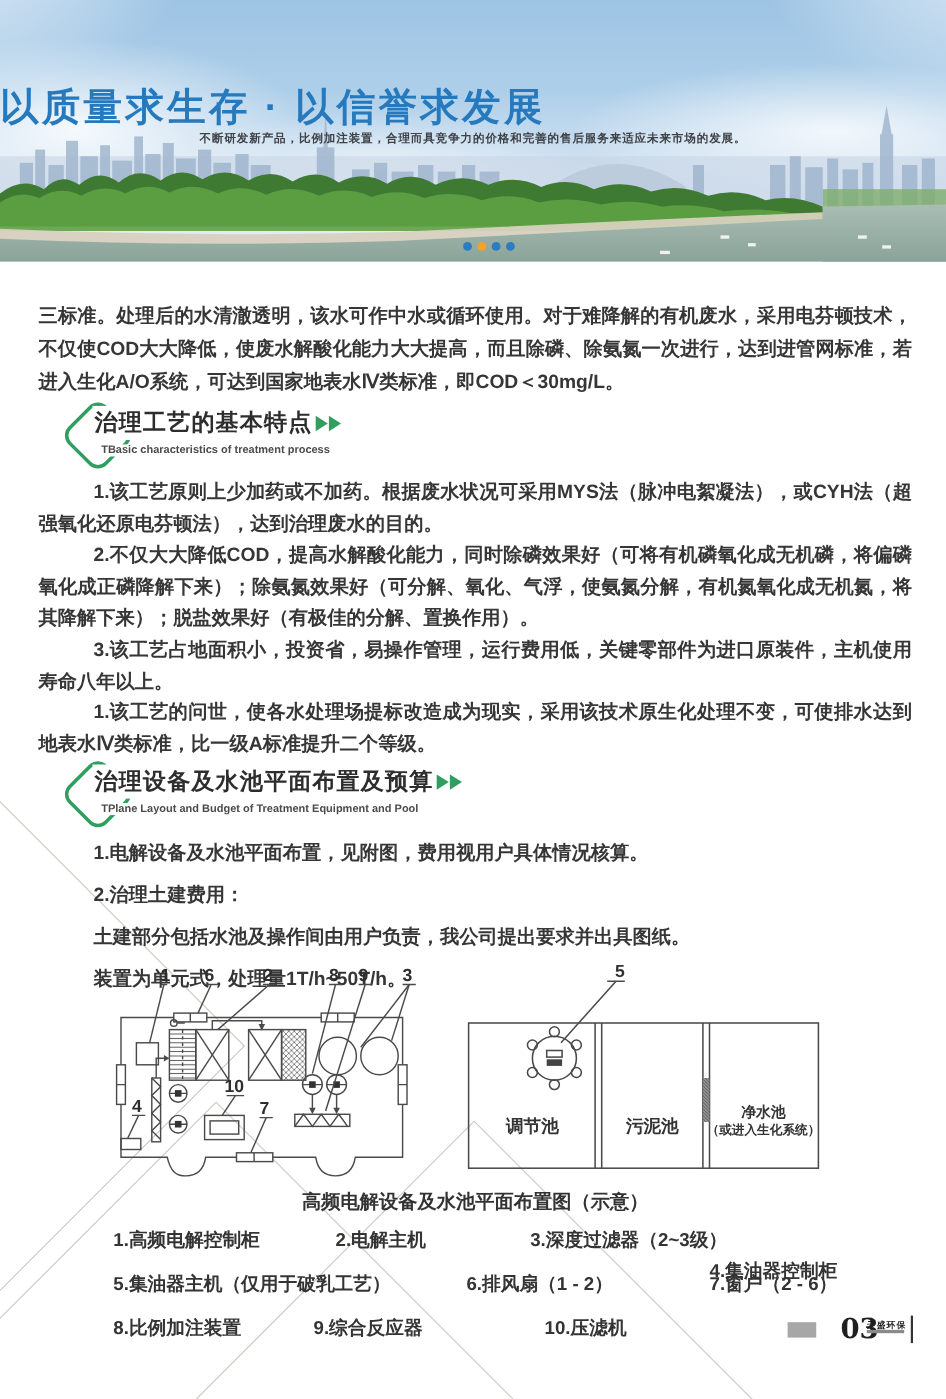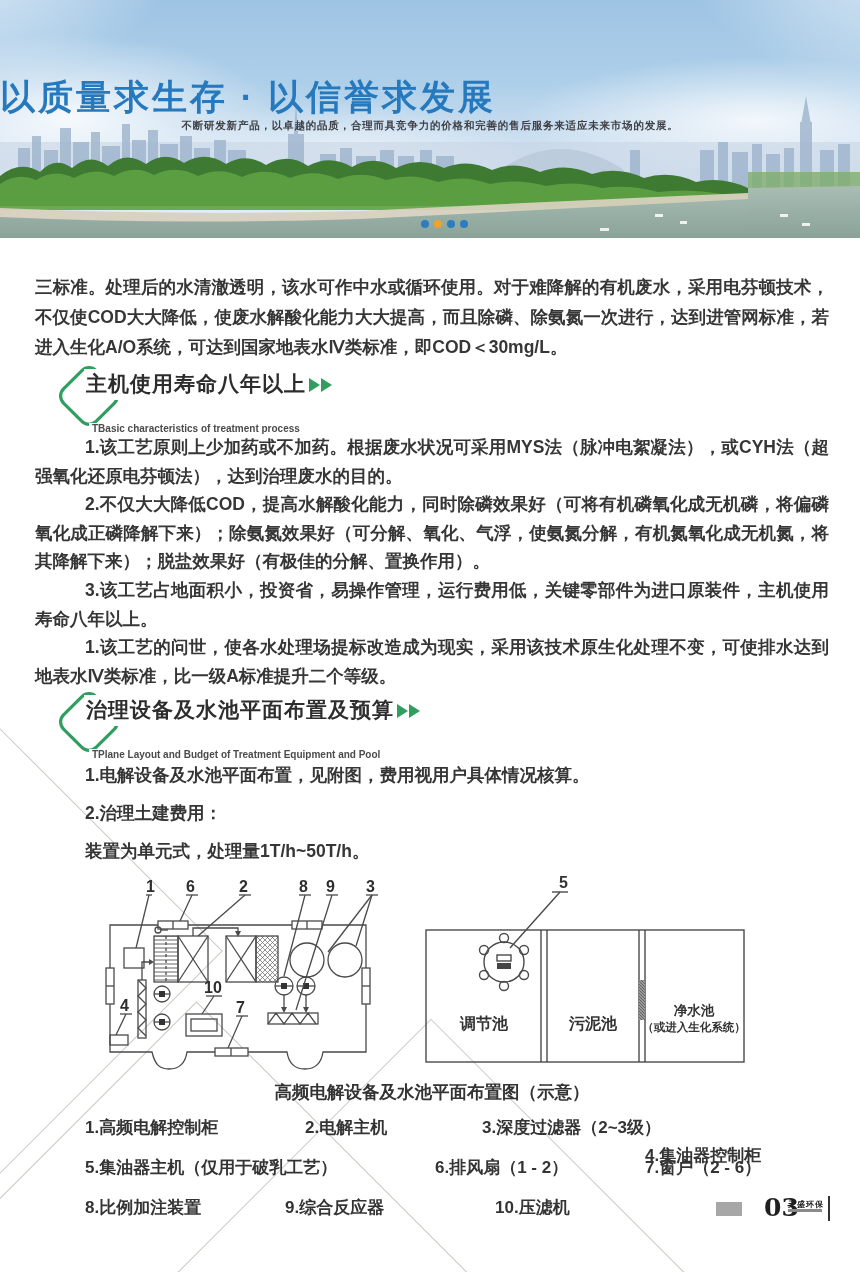--- a/index.html
+++ b/index.html
@@ -33,30 +33,30 @@
   .block2 p{margin:0;text-indent:50px;text-align:left;}
   
   .sec-head{position:absolute;left:55px;height:70px;}
   .sec-head svg.diamond{position:absolute;left:0;top:0;}
   .sec-title{position:absolute;left:29px;top:7px;background:#fff;padding:1px 4px 2px 2px;
     font-size:21px;font-weight:bold;color:#2d2d2d;letter-spacing:1px;white-space:nowrap;}
   .chev{display:inline-block;width:0;height:0;border-top:7px solid transparent;
     border-bottom:7px solid transparent;border-left:11px solid #2f9e5f;margin-left:3px;
     vertical-align:-1px;}
   .sec-sub{position:absolute;left:34px;top:42px;background:#fff;padding:0 3px;
-    font-size:10px;font-weight:bold;color:#4b4b4b;white-space:nowrap;margin-top:19px;}
+    font-size:10px;font-weight:bold;color:#4b4b4b;white-space:nowrap;}
   
   .diag{position:absolute;}
   .diag text{font-family:"Liberation Sans",sans-serif;}
   .caption{position:absolute;left:35px;top:1080px;width:794px;text-align:center;
     font-size:17.5px;font-weight:bold;color:#333;}
   .legend span{position:absolute;font-size:17px;font-weight:600;color:#343434;white-space:nowrap;}
   .lg-r1{top:1116px;} .lg-r2{top:1156px;} .lg-r3{top:1196px;}
-  .c1{left:85px;text-align:center;} .r1c2{left:305px;} .r1c3{left:435px;margin-left:47px;} .r1c4{left:645px;margin-top:28px;}
-  .r2c2{left:435px;} .r2c3{left:645px;}
+  .c1{left:103px;text-align:center;} .r1c2{left:305px;} .r1c3{left:435px;margin-left:47px;} .r1c4{left:645px;margin-top:28px;}
+  .r2c2{left:424px;} .r2c3{left:645px;}
   .r3c2{left:285px;} .r3c3{left:495px;}
   
   .deco{position:absolute;border:1px solid #ccc7c1;transform:rotate(45deg);z-index:0;}
   .deco1{left:-190px;top:780px;width:340px;height:340px;}
   .deco2{left:-66px;top:1110px;width:523px;height:523px;}
   .deco3{left:167px;top:1128px;width:526px;height:526px;}
   .content{position:relative;z-index:1;}
   
   .footer{position:absolute;left:710px;top:1196px;width:130px;height:30px;}
   .f-square{position:absolute;left:6px;top:6px;width:26px;height:14px;background:#a7a7a7;}
@@ -143,36 +143,36 @@
         <rect x="600" y="228" width="9" height="3"></rect>
             <rect x="655" y="214" width="8" height="3"></rect>
         <rect x="680" y="221" width="7" height="3"></rect>
             <rect x="780" y="214" width="8" height="3"></rect>
         <rect x="802" y="223" width="8" height="3"></rect>
       </g>
     </svg>
     <div class="swoosh-l"></div>
     <div class="swoosh-r"></div>
     <div class="slogan">以质量求生存 · 以信誉求发展</div>
-    <div class="slogan-sub">不断研发新产品，以卓越的品质，合理而具竞争力的价格和完善的售后服务来适应未来市场的发展。</div>
+    <div class="slogan-sub">不断研发新产品，比例加注装置，合理而具竞争力的价格和完善的售后服务来适应未来市场的发展。</div>
     <div class="dots">
       <span style="background: rgb(43, 125, 192);"></span>
       <span style="background: rgb(240, 163, 42);"></span>
       <span style="background: rgb(43, 125, 192);"></span>
       <span style="background: rgb(43, 125, 192);"></span>
     </div>
   </div>
 
   <div class="para intro">三标准。处理后的水清澈透明，该水可作中水或循环使用。对于难降解的有机废水，采用电芬顿技术，不仅使COD大大降低，使废水解酸化能力大大提高，而且除磷、除氨氮一次进行，达到进管网标准，若进入生化A/O系统，可达到国家地表水Ⅳ类标准，即COD＜30mg/L。</div>
 
   <div class="sec-head" style="top:362px;">
     <svg class="diamond" width="68" height="68" viewBox="0 0 68 68">
       <rect x="11" y="11" width="46" height="46" rx="10" fill="none" stroke="#2f9e5f" stroke-width="3.2" transform="rotate(45 34 34)"></rect>
     </svg>
-    <span class="sec-title"><span>主机使用寿命八年以上</span><span class="chev"></span><span class="chev" style="margin-left:1px;"></span></span>
+    <span class="sec-title"><span>治理工艺的基本特点</span><span class="chev"></span><span class="chev" style="margin-left:1px;"></span></span>
     <span class="sec-sub">TBasic characteristics of treatment process</span>
   </div>
 
   <div class="para block1">
     <p>1.该工艺原则上少加药或不加药。根据废水状况可采用MYS法（脉冲电絮凝法），或CYH法（超强氧化还原电芬顿法），达到治理废水的目的。</p>
     <p>2.不仅大大降低COD，提高水解酸化能力，同时除磷效果好（可将有机磷氧化成无机磷，将偏磷氧化成正磷降解下来）；除氨氮效果好（可分解、氧化、气浮，使氨氮分解，有机氮氧化成无机氮，将其降解下来）；脱盐效果好（有极佳的分解、置换作用）。</p>
     <p>3.该工艺占地面积小，投资省，易操作管理，运行费用低，关键零部件为进口原装件，主机使用寿命八年以上。</p>
     <p>1.该工艺的问世，使各水处理场提标改造成为现实，采用该技术原生化处理不变，可使排水达到地表水Ⅳ类标准，比一级A标准提升二个等级。</p>
   </div>
 
@@ -180,20 +180,21 @@
     <svg class="diamond" width="68" height="68" viewBox="0 0 68 68">
       <rect x="11" y="11" width="46" height="46" rx="10" fill="none" stroke="#2f9e5f" stroke-width="3.2" transform="rotate(45 34 34)"></rect>
     </svg>
     <span class="sec-title"><span>治理设备及水池平面布置及预算</span><span class="chev"></span><span class="chev" style="margin-left:1px;"></span></span>
     <span class="sec-sub">TPlane Layout and Budget of Treatment Equipment and Pool</span>
   </div>
 
   <div class="para block2">
     <p>1.电解设备及水池平面布置，见附图，费用视用户具体情况核算。</p>
     <p>2.治理土建费用：</p>
+    <p>土建部分包括水池及操作间由用户负责，我公司提出要求并出具图纸。</p>
     <p>装置为单元式，处理量1T/h~50T/h。</p>
   </div>
 
   <svg class="diag" style="left:100px;top:870px;" width="280" height="207" viewBox="0 0 280 207">
     <defs>
       <pattern id="hlines" width="4" height="4" patternUnits="userSpaceOnUse">
         <line x1="0" y1="2" x2="4" y2="2" stroke="#555" stroke-width="0.9"></line>
       </pattern>
       <pattern id="cross" width="5" height="5" patternUnits="userSpaceOnUse">
         <path d="M0,0 L5,5 M5,0 L0,5" stroke="#666" stroke-width="0.7"></path>

